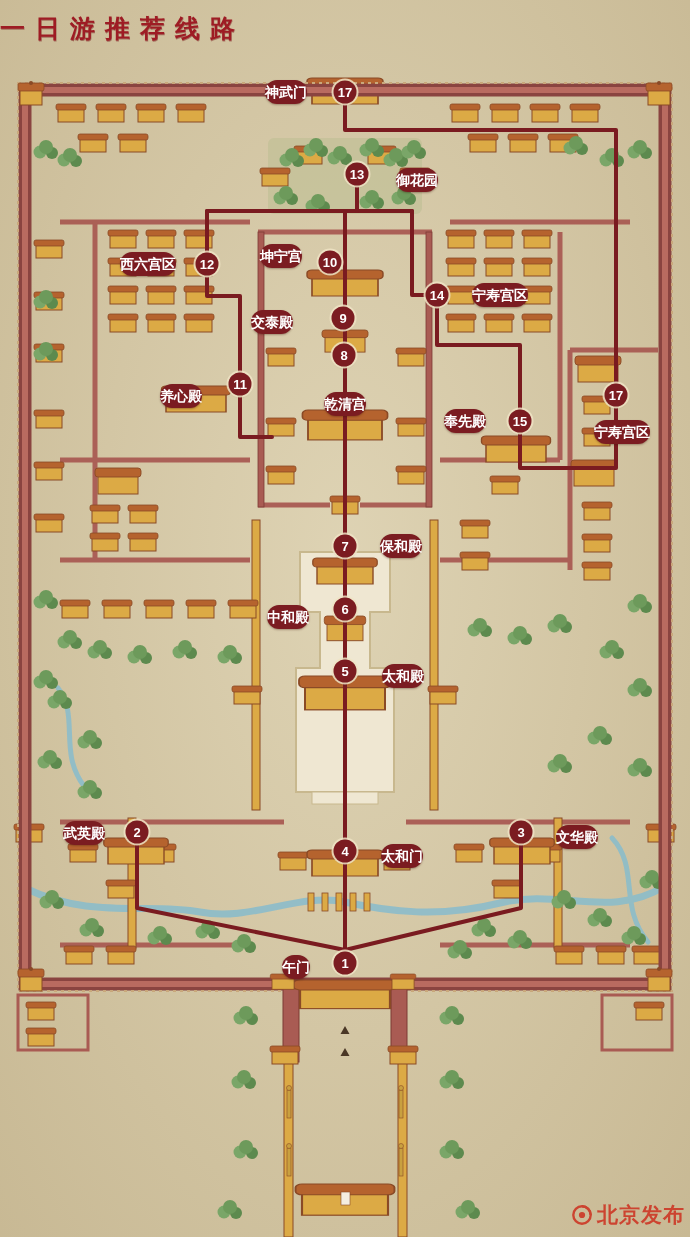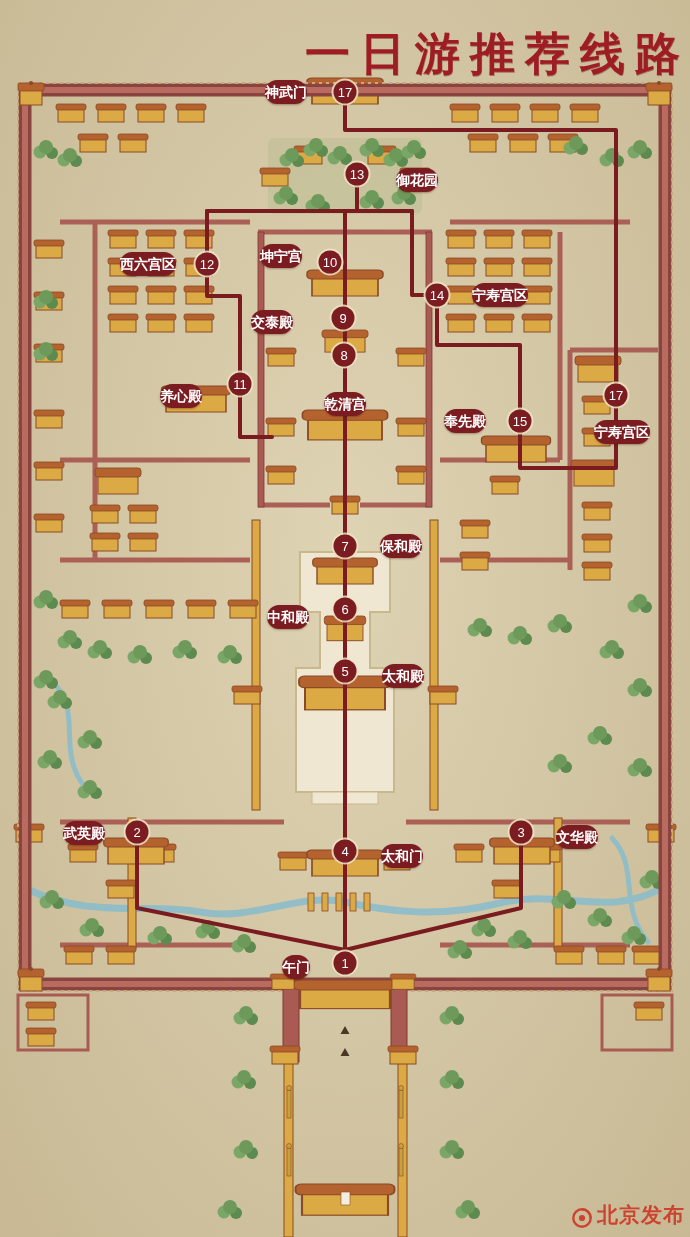--- a/index.html
+++ b/index.html
@@ -4,40 +4,40 @@
 <style>
   html,body{margin:0;padding:0;}
   .canvas{
     position:relative;width:690px;height:1237px;overflow:hidden;
     background:#d3c6a3;
     background-image:radial-gradient(ellipse at 50% 45%, rgba(255,250,230,.25), rgba(150,125,80,.18));
     font-family:"Liberation Sans",sans-serif;
   }
   svg.map{position:absolute;left:0;top:0;z-index:1;}
   .title{
-    position:absolute;top:24px;left:0;right:0;text-align:right;z-index:6;
-    font-family:"DejaVu Serif",serif;font-weight:bold;font-size:45px;
+    position:absolute;top:12px;left:0;right:0;text-align:left;z-index:6;
+    font-family:"DejaVu Serif",serif;font-weight:bold;font-size:25px;
     letter-spacing:10px;color:#9e1c24;text-shadow:0.6px 0.6px 0 rgba(110,15,20,.45);
   }
   .tag{
     position:absolute;transform:translate(-50%,-50%);z-index:3;
     background:#7b1c21;color:#fff;font-weight:bold;font-size:14px;line-height:1;
     padding:5px 0;border-radius:999px;white-space:nowrap;
     box-shadow:0 1px 2px rgba(60,20,10,.35);
   }
   .stop{
     position:absolute;transform:translate(-50%,-50%);z-index:4;
     width:23px;height:23px;border-radius:50%;background:#7b1c21;color:#fff;
     display:flex;align-items:center;justify-content:center;
-    font-weight:normal;font-size:13px;line-height:1;
+    font-weight:bold;font-size:13px;line-height:1;
     box-shadow:0 0 0 2px rgba(240,228,198,.85),0 1px 2px rgba(60,20,10,.4);
     text-align:right;
   }
   .wm{
-    position:absolute;right:5px;bottom:8px;z-index:6;display:flex;align-items:flex-end;gap:4px;
+    position:absolute;right:5px;bottom:8px;z-index:6;display:flex;align-items:center;gap:4px;
     color:#cd3a28;font-weight:bold;font-size:21px;opacity:.92;letter-spacing:1px;
   }
   .wm svg{display:block;}
 </style>
 </head>
 <body>
 
 <div class="canvas">
 
   <svg class="map" width="690" height="1237" viewBox="0 0 690 1237">

